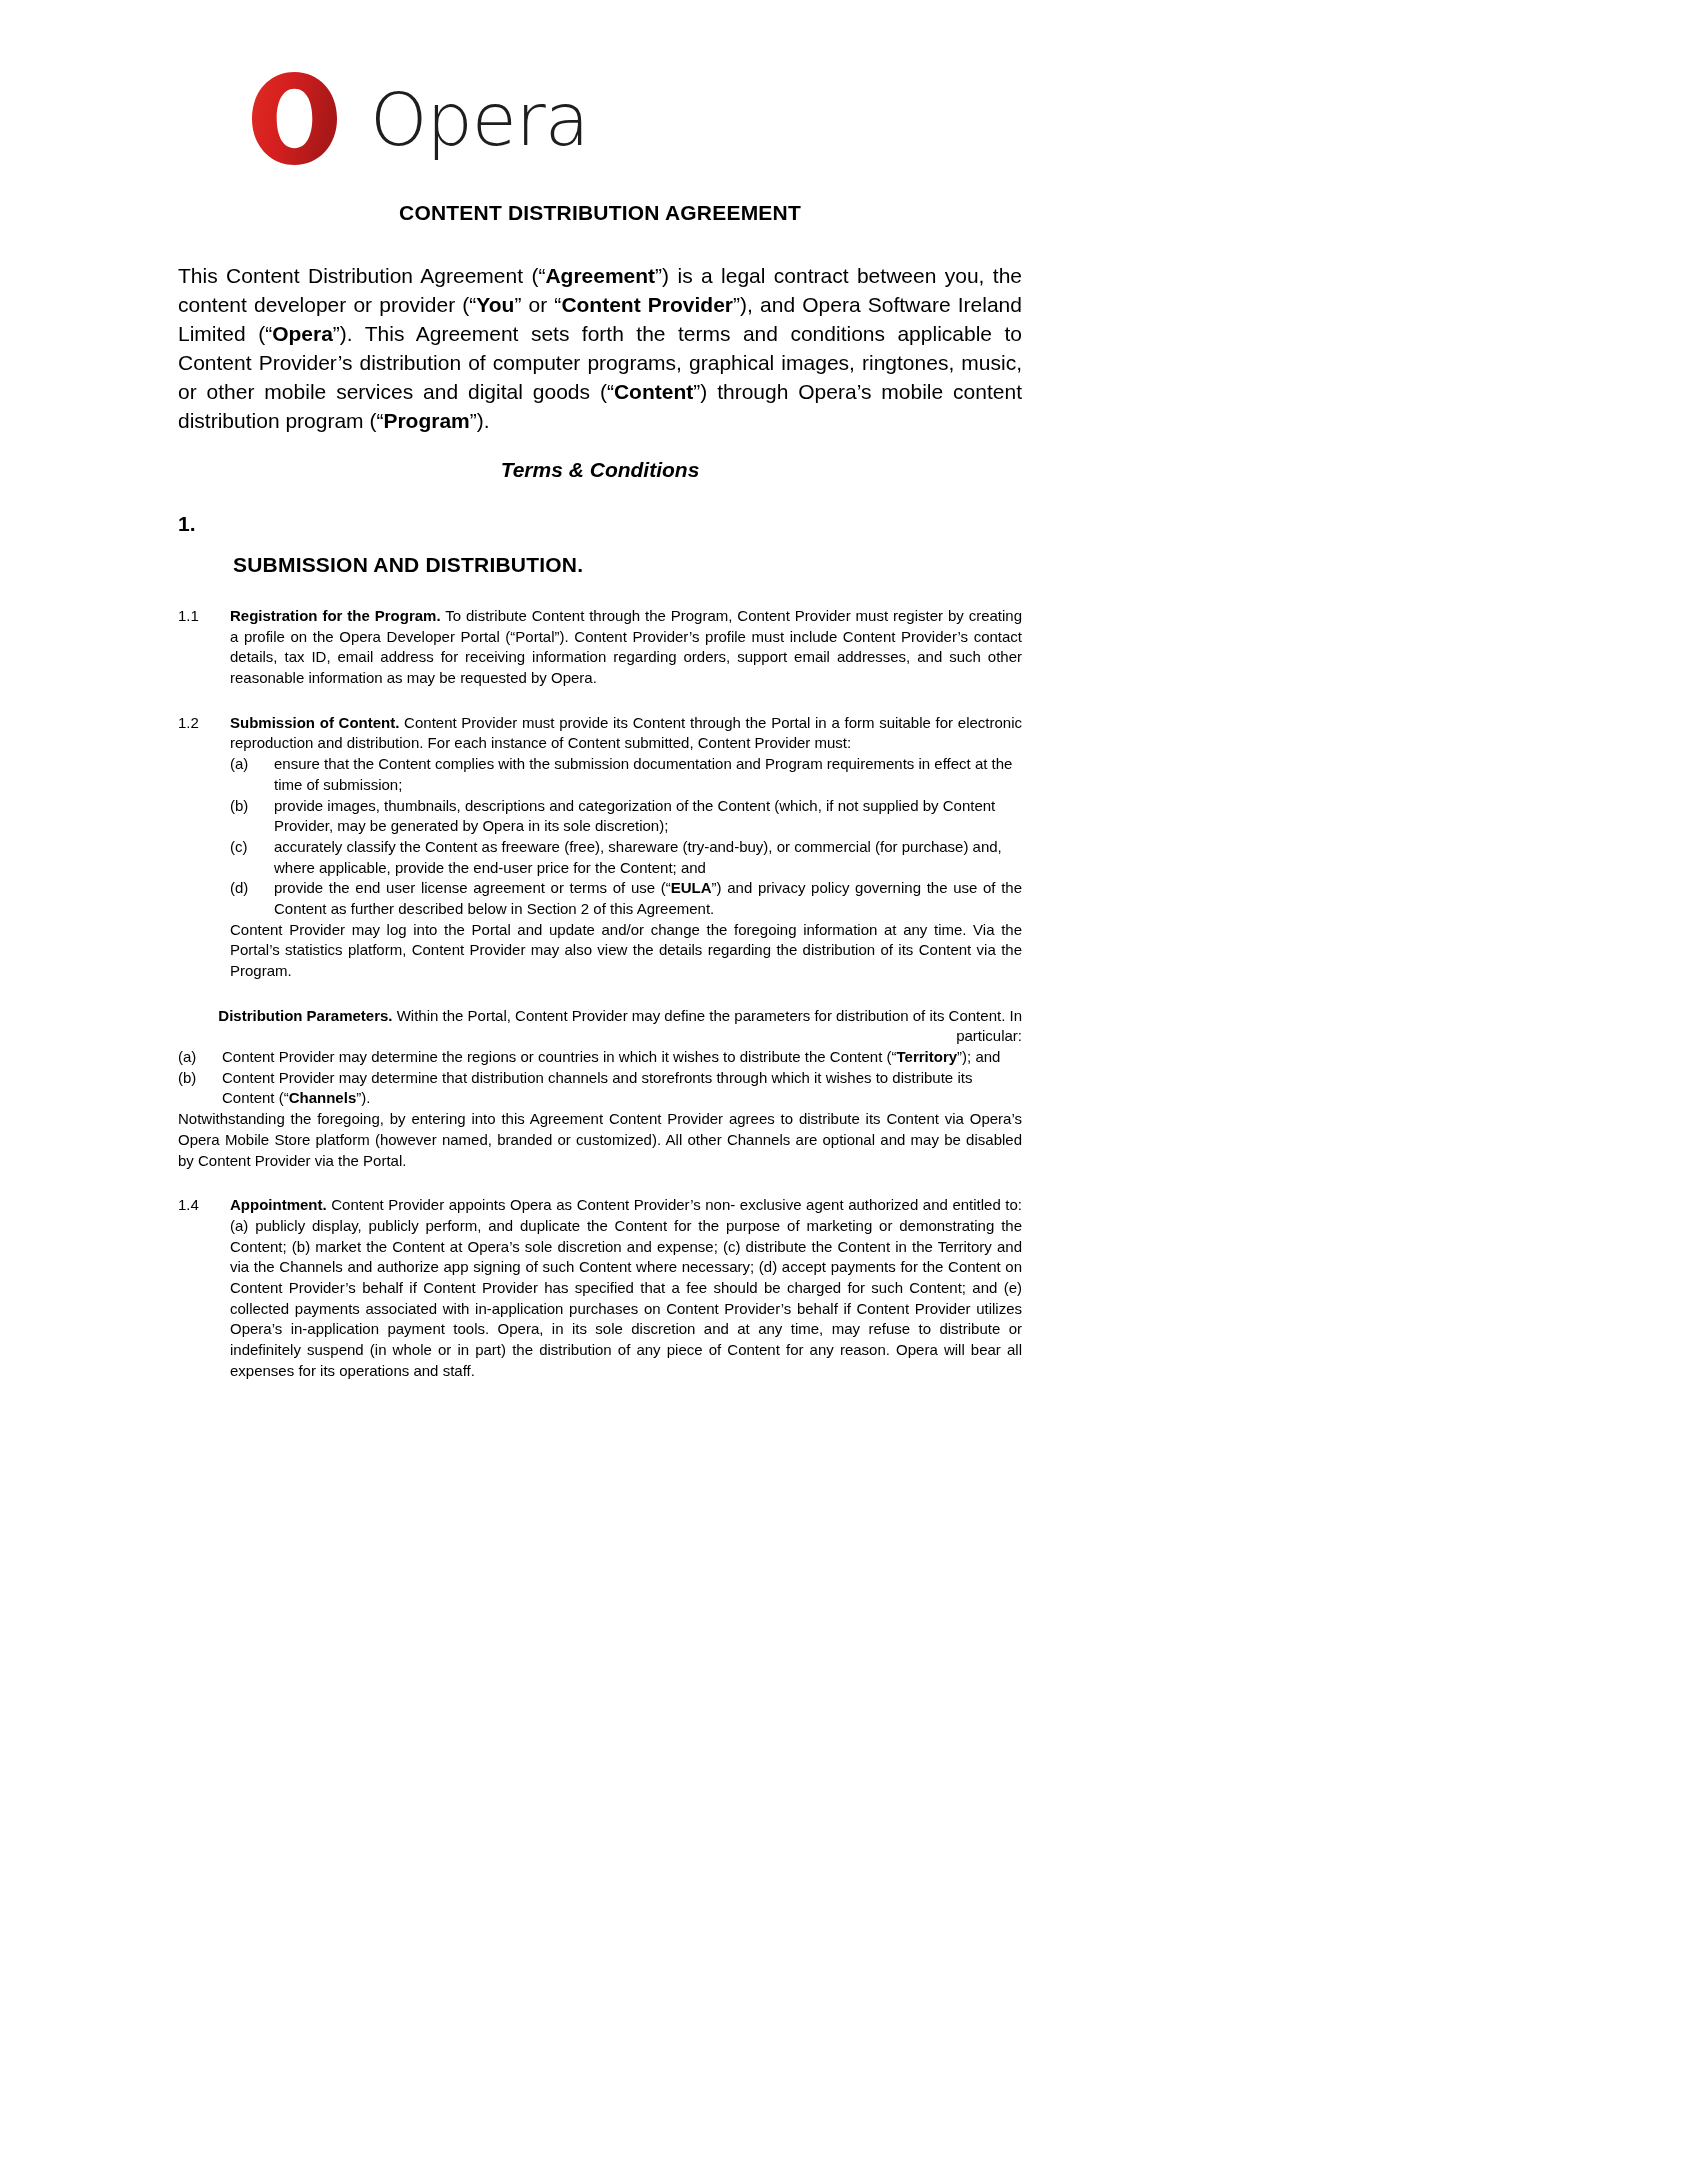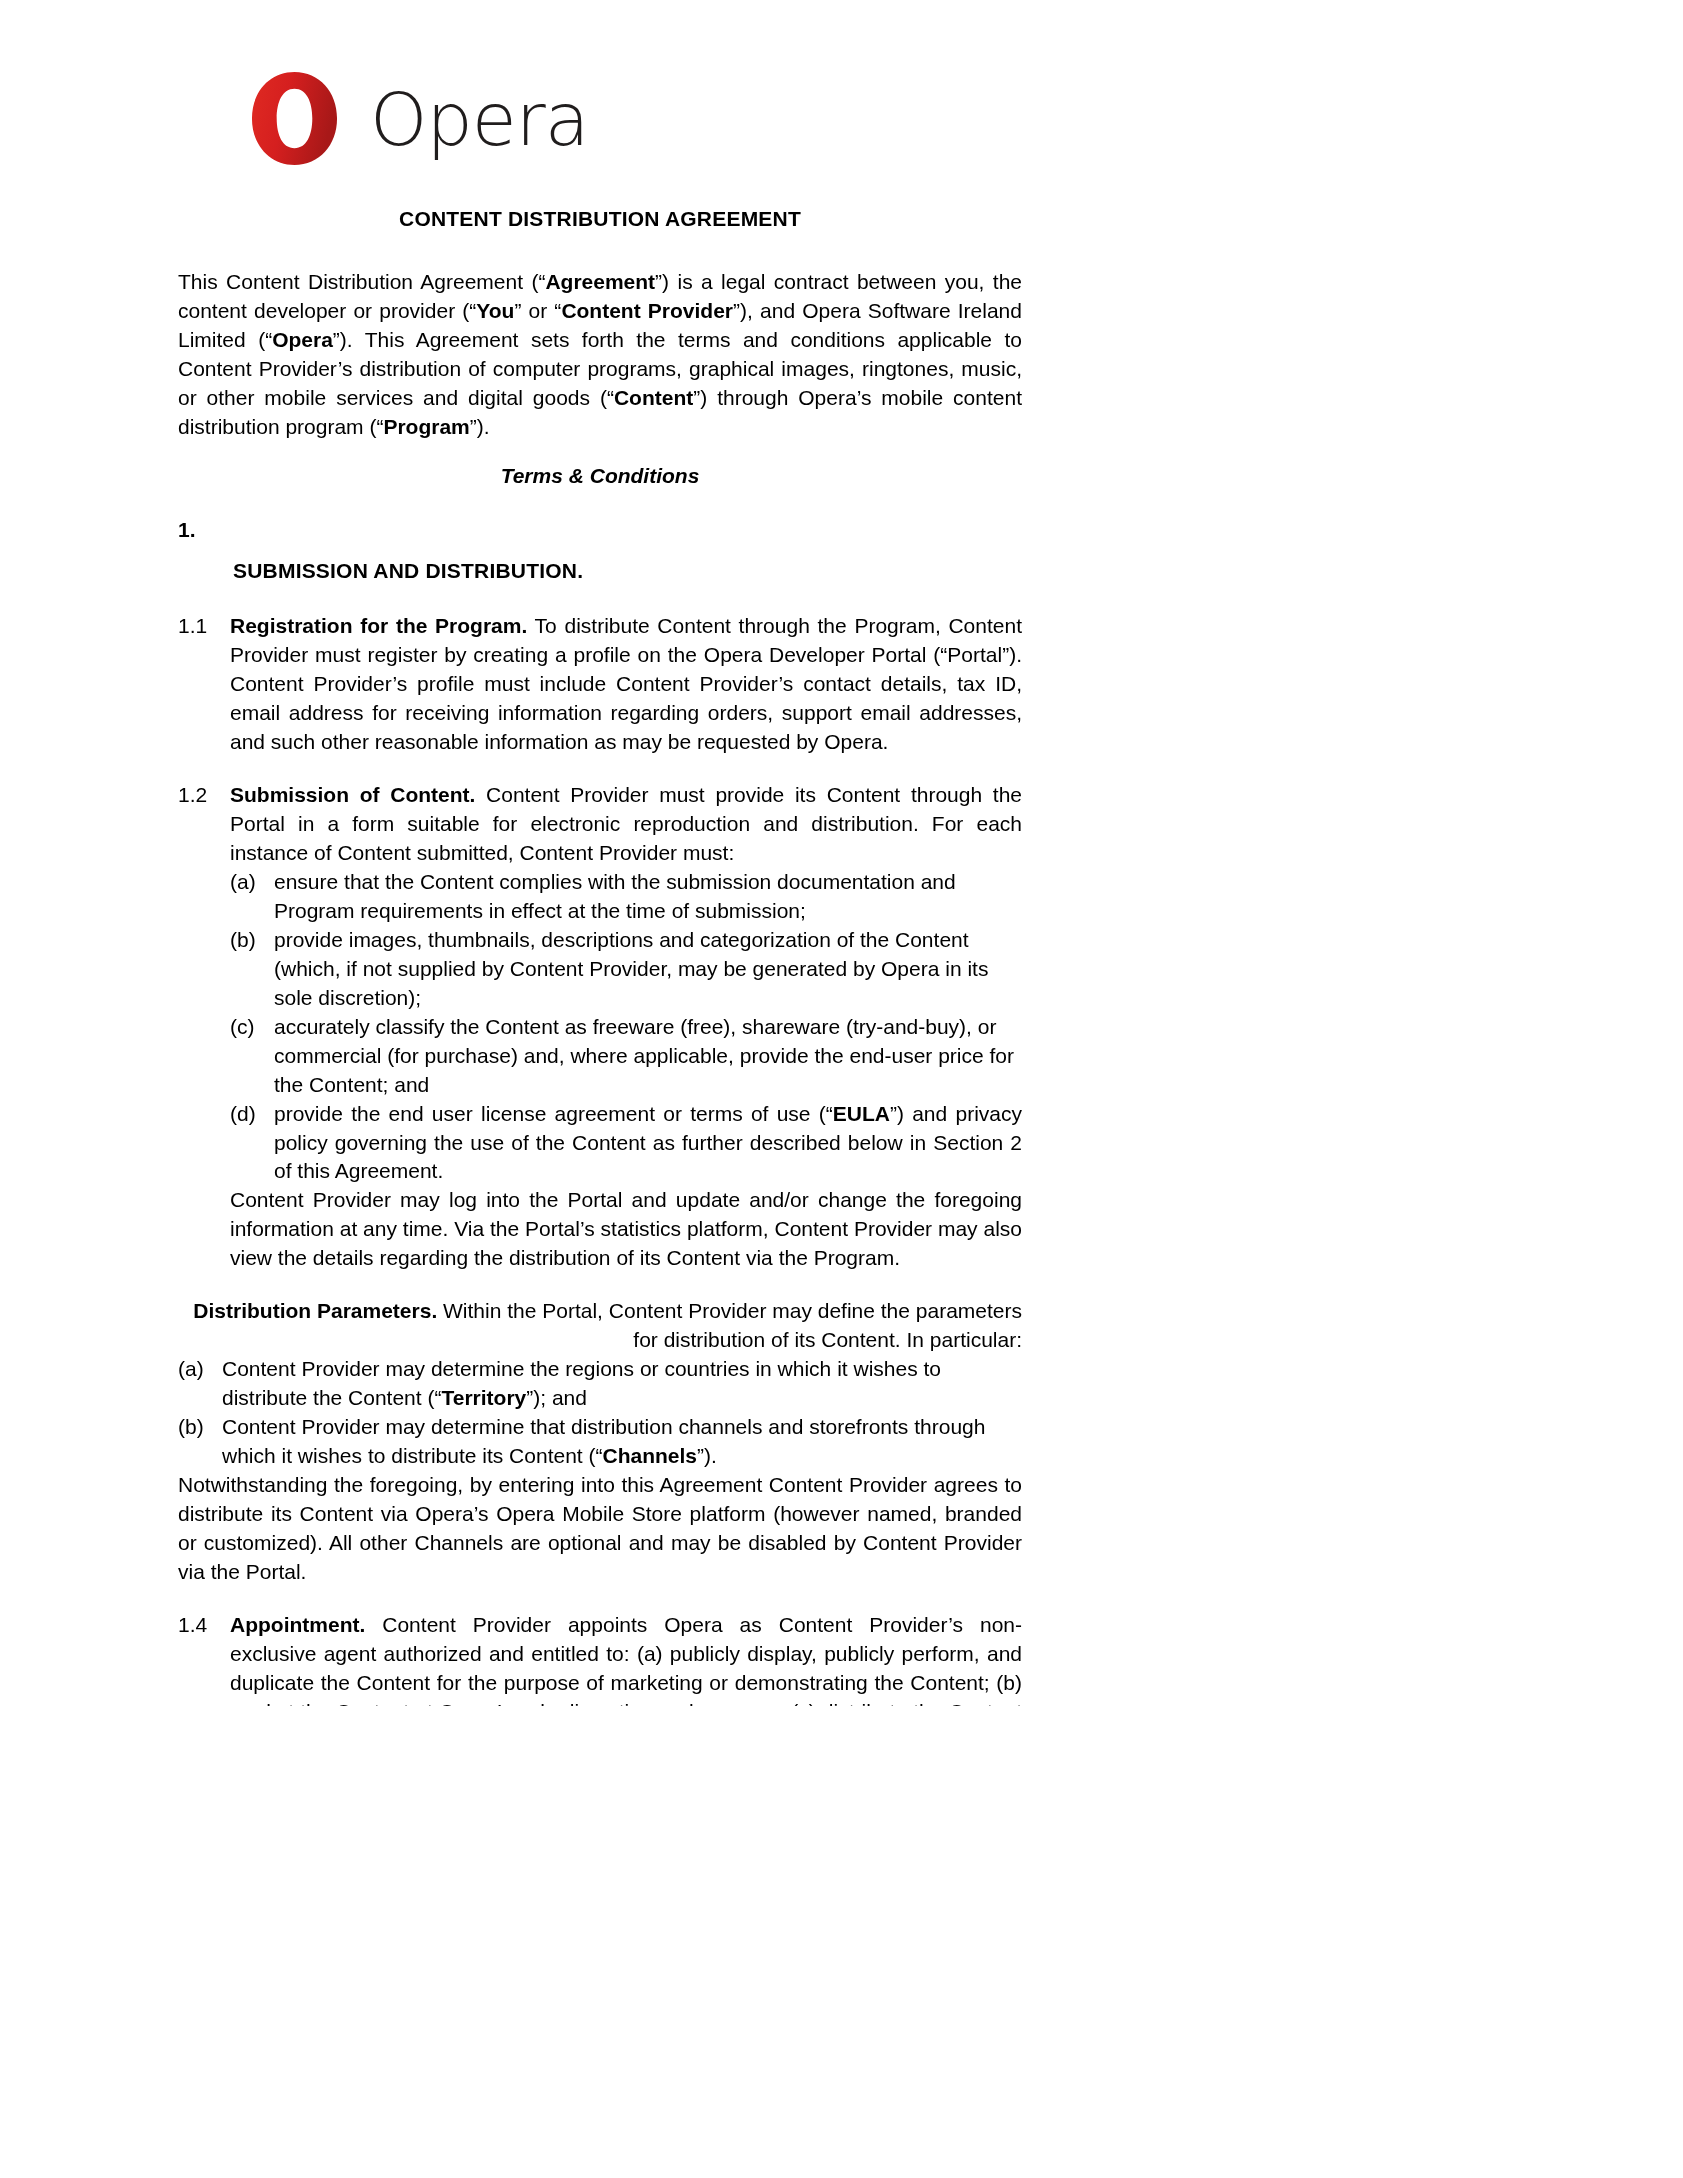--- a/index.html
+++ b/index.html
@@ -48,21 +48,21 @@
     font-weight: 300;
     letter-spacing: -1px;
     color: #201d1d;
     line-height: 1;
   }
 
   
   .doc {
     position: absolute;
     left: 178px;
-    top: 206px;
+    top: 200px;
     width: 844px;
   }
 
   .title {
     text-align: center;
     font-size: 21px;
     font-weight: bold;
     letter-spacing: 0.2px;
     margin: 0 0 36px 0;
     line-height: 1.25;
@@ -92,21 +92,21 @@
     font-weight: bold;
     line-height: 1.38;
   }
   .sec-head .num { width: 55px; flex: 0 0 55px; }
   .sec-head .txt { flex: 1 1 auto; letter-spacing: 0.2px; margin-top: 41px; }
 
   
   .clause {
     display: flex;
     margin: 8px 0 24px 0;
-    font-size: 21px;
+    font-size: 15px;
     line-height: 1.38;
   }
   .clause .num {
     width: 52px;
     flex: 0 0 52px;
   }
   .clause .body-col {
     flex: 1 1 auto;
   }
   .clause p {

